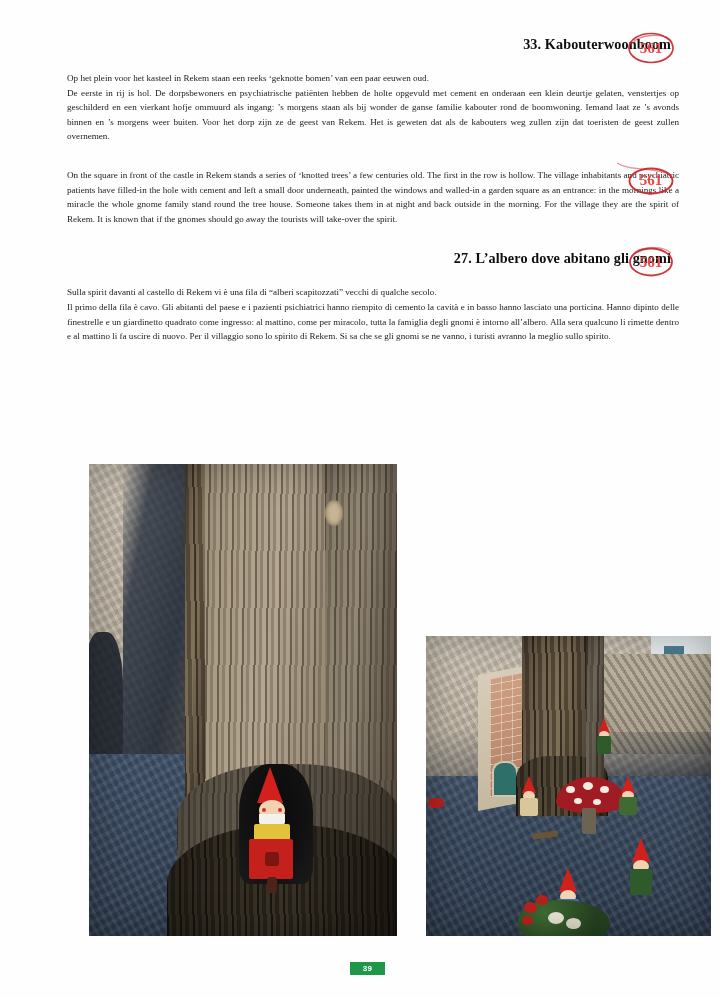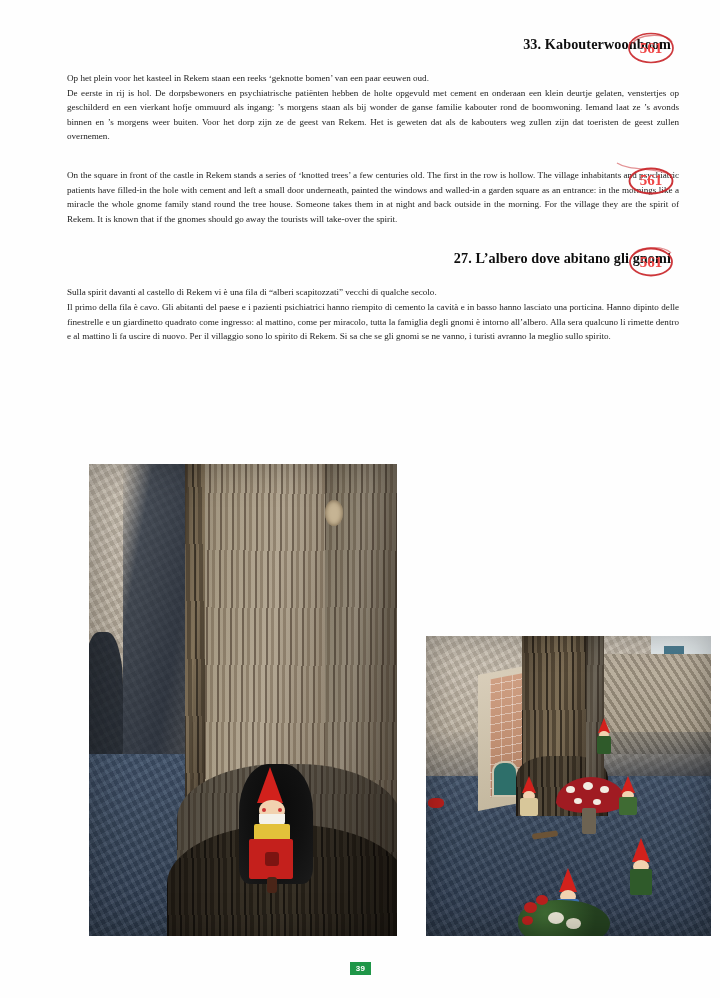--- a/index.html
+++ b/index.html
@@ -175,21 +175,21 @@
     position: absolute;
     background: rgba(14,22,34,0.82);
     border-radius: 40% 40% 10% 10%;
   }
 
   
   .pagenum {
     position: absolute;
     left: 350px;
     top: 962px;
-    width: 21px;
+    width: 35px;
     height: 13px;
     background: #1f9648;
     color: #ffffff;
     font-family: "Liberation Sans", sans-serif;
     font-size: 8px;
     font-weight: bold;
     display: flex;
     align-items: center;
     justify-content: center;
     letter-spacing: 0.2px;

